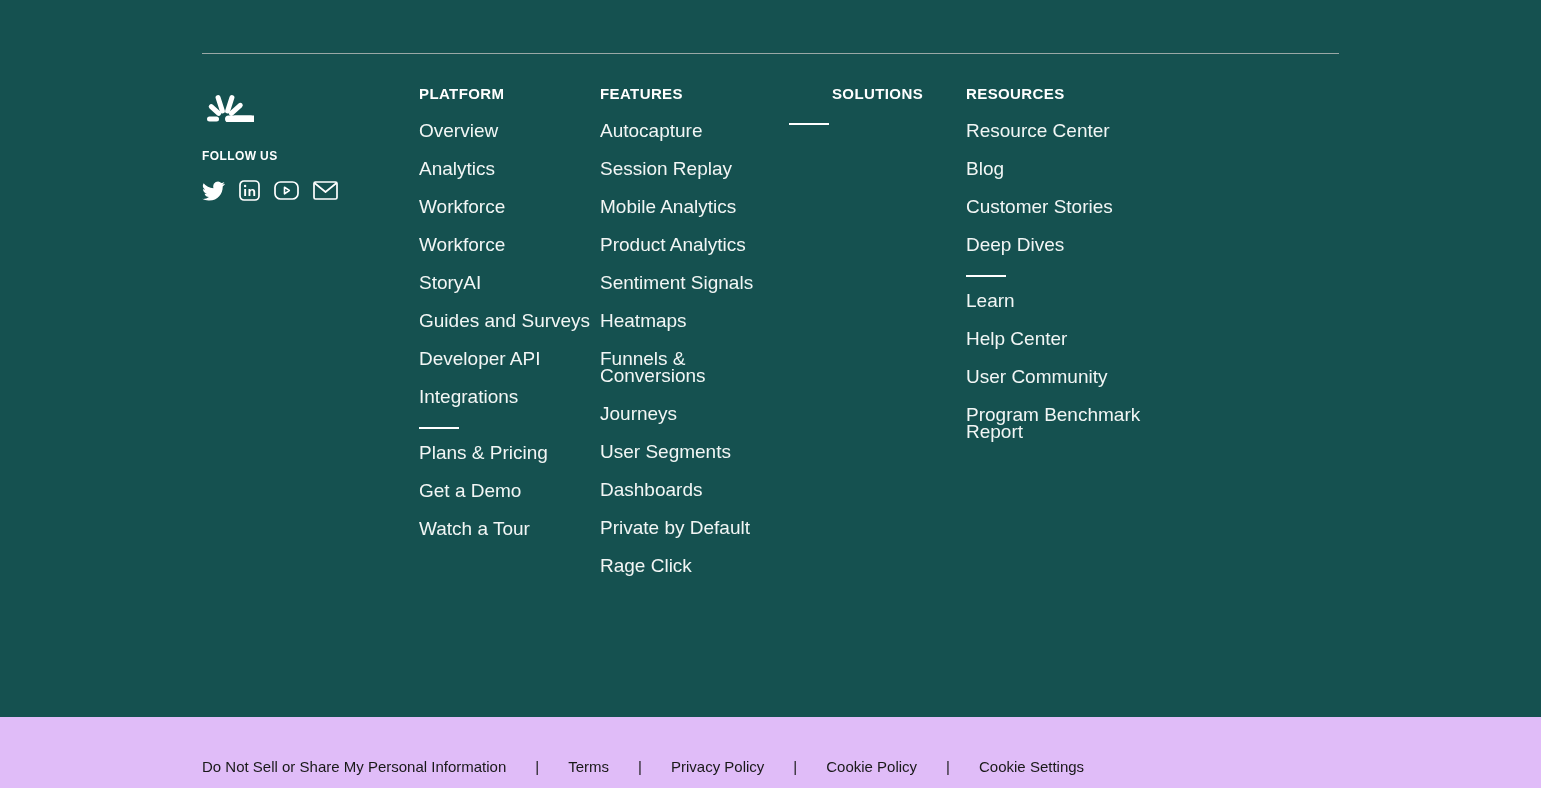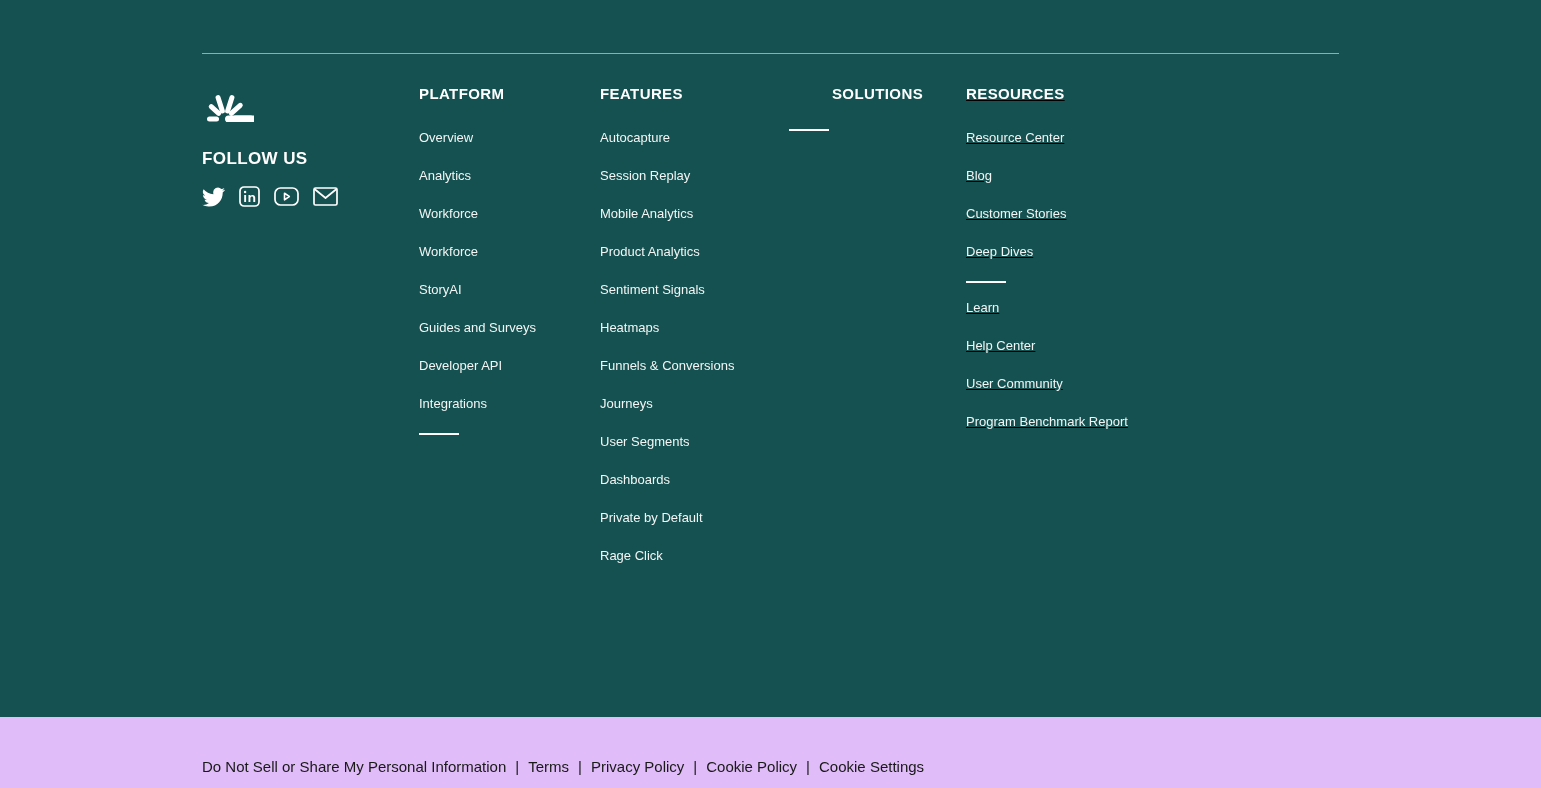--- a/index.html
+++ b/index.html
@@ -24,72 +24,73 @@
   }
   .footer-grid {
     display: flex;
     padding-top: 32px;
   }
   .brand-col { width: 217px; flex: 0 0 217px; }
   .logo-svg { display: block; margin-top: 0; }
   .follow-us {
     color: #ffffff;
     font-weight: 700;
-    font-size: 17px;
+    font-size: 12px;
     letter-spacing: 0.4px;
     margin-top: 27px;
   }
   .social-row {
     display: flex;
     align-items: center;
     gap: 14px;
     margin-top: 17px;
   }
   .social-link { display: inline-flex; text-decoration: none; }
   .columns-wrap { display: flex; flex: 1; }
   .footer-column:nth-child(1) { width: 181px; }
   .footer-column:nth-child(2) { width: 189px; }
   .footer-column:nth-child(3) { width: 177px; text-align: center; }
-  .footer-column:nth-child(4) { width: 217px; text-decoration: underline; }
+  .footer-column:nth-child(4) { width: 217px; }
   .footer-column:nth-child(5) { width: auto; }
   .col-title {
     color: #ffffff;
     font-size: 15px;
     font-weight: 700;
     letter-spacing: 0.4px;
     line-height: 16px;
-    margin-bottom: 27px;
+    margin-bottom: 21px;
     text-transform: uppercase;
   }
   .link-list { list-style: none; }
   .link-item { line-height: 16px; margin-bottom: 21px; }
   .footer-link {
     color: #f2f6f5;
     text-decoration: none;
-    font-size: 13px;
+    font-size: 19px;
     font-weight: 400;
   }
   .group-divider {
     width: 40px;
     border: none;
     border-top: 2px solid #ffffff;
     margin: 2px 0 16px 0;
   }
   .footer-bottom {
     background: #e0bcf8;
     height: 124px;
     width: 100%;
   }
   .legal-inner { padding-top: 41px; }
   .legal-row {
     color: #191919;
     font-size: 15px;
     line-height: 17px;
     display: flex;
     flex-wrap: wrap;
+    gap: 20px;
   }
   .legal-row + .legal-row { margin-top: 12px; }
   .legal-link {
     color: #191919;
     text-decoration: none;
     cursor: pointer;
   }
   .legal-sep { margin: 0 9px; }
   .loc-sep { margin: 0 7px; font-size: 11px; }
   .copyright-text { margin-right: 0; }
@@ -150,20 +151,25 @@
                 <li class="link-item"><a class="footer-link" href="#">Overview</a></li>
                 <li class="link-item"><a class="footer-link" href="#">Analytics</a></li>
                 <li class="link-item"><a class="footer-link" href="#">Workforce</a></li>
                 <li class="link-item"><a class="footer-link" href="#">Workforce</a></li>
                 <li class="link-item"><a class="footer-link" href="#">StoryAI</a></li>
                 <li class="link-item"><a class="footer-link" href="#">Guides and Surveys</a></li>
                 <li class="link-item"><a class="footer-link" href="#">Developer API</a></li>
                 <li class="link-item"><a class="footer-link" href="#">Integrations</a></li>
               </ul>
               <hr class="group-divider">
+              <ul class="link-list">
+                <li class="link-item"><a class="footer-link" href="#">Plans &amp; Pricing</a></li>
+                <li class="link-item"><a class="footer-link" href="#">Get a Demo</a></li>
+                <li class="link-item"><a class="footer-link" href="#">Watch a Tour</a></li>
+              </ul>
             </div>
             <div class="footer-column">
               <h3 class="col-title">FEATURES</h3>
               <ul class="link-list">
                 <li class="link-item"><a class="footer-link" href="#">Autocapture</a></li>
                 <li class="link-item"><a class="footer-link" href="#">Session Replay</a></li>
                 <li class="link-item"><a class="footer-link" href="#">Mobile Analytics</a></li>
                 <li class="link-item"><a class="footer-link" href="#">Product Analytics</a></li>
                 <li class="link-item"><a class="footer-link" href="#">Sentiment Signals</a></li>
                 <li class="link-item"><a class="footer-link" href="#">Heatmaps</a></li>

